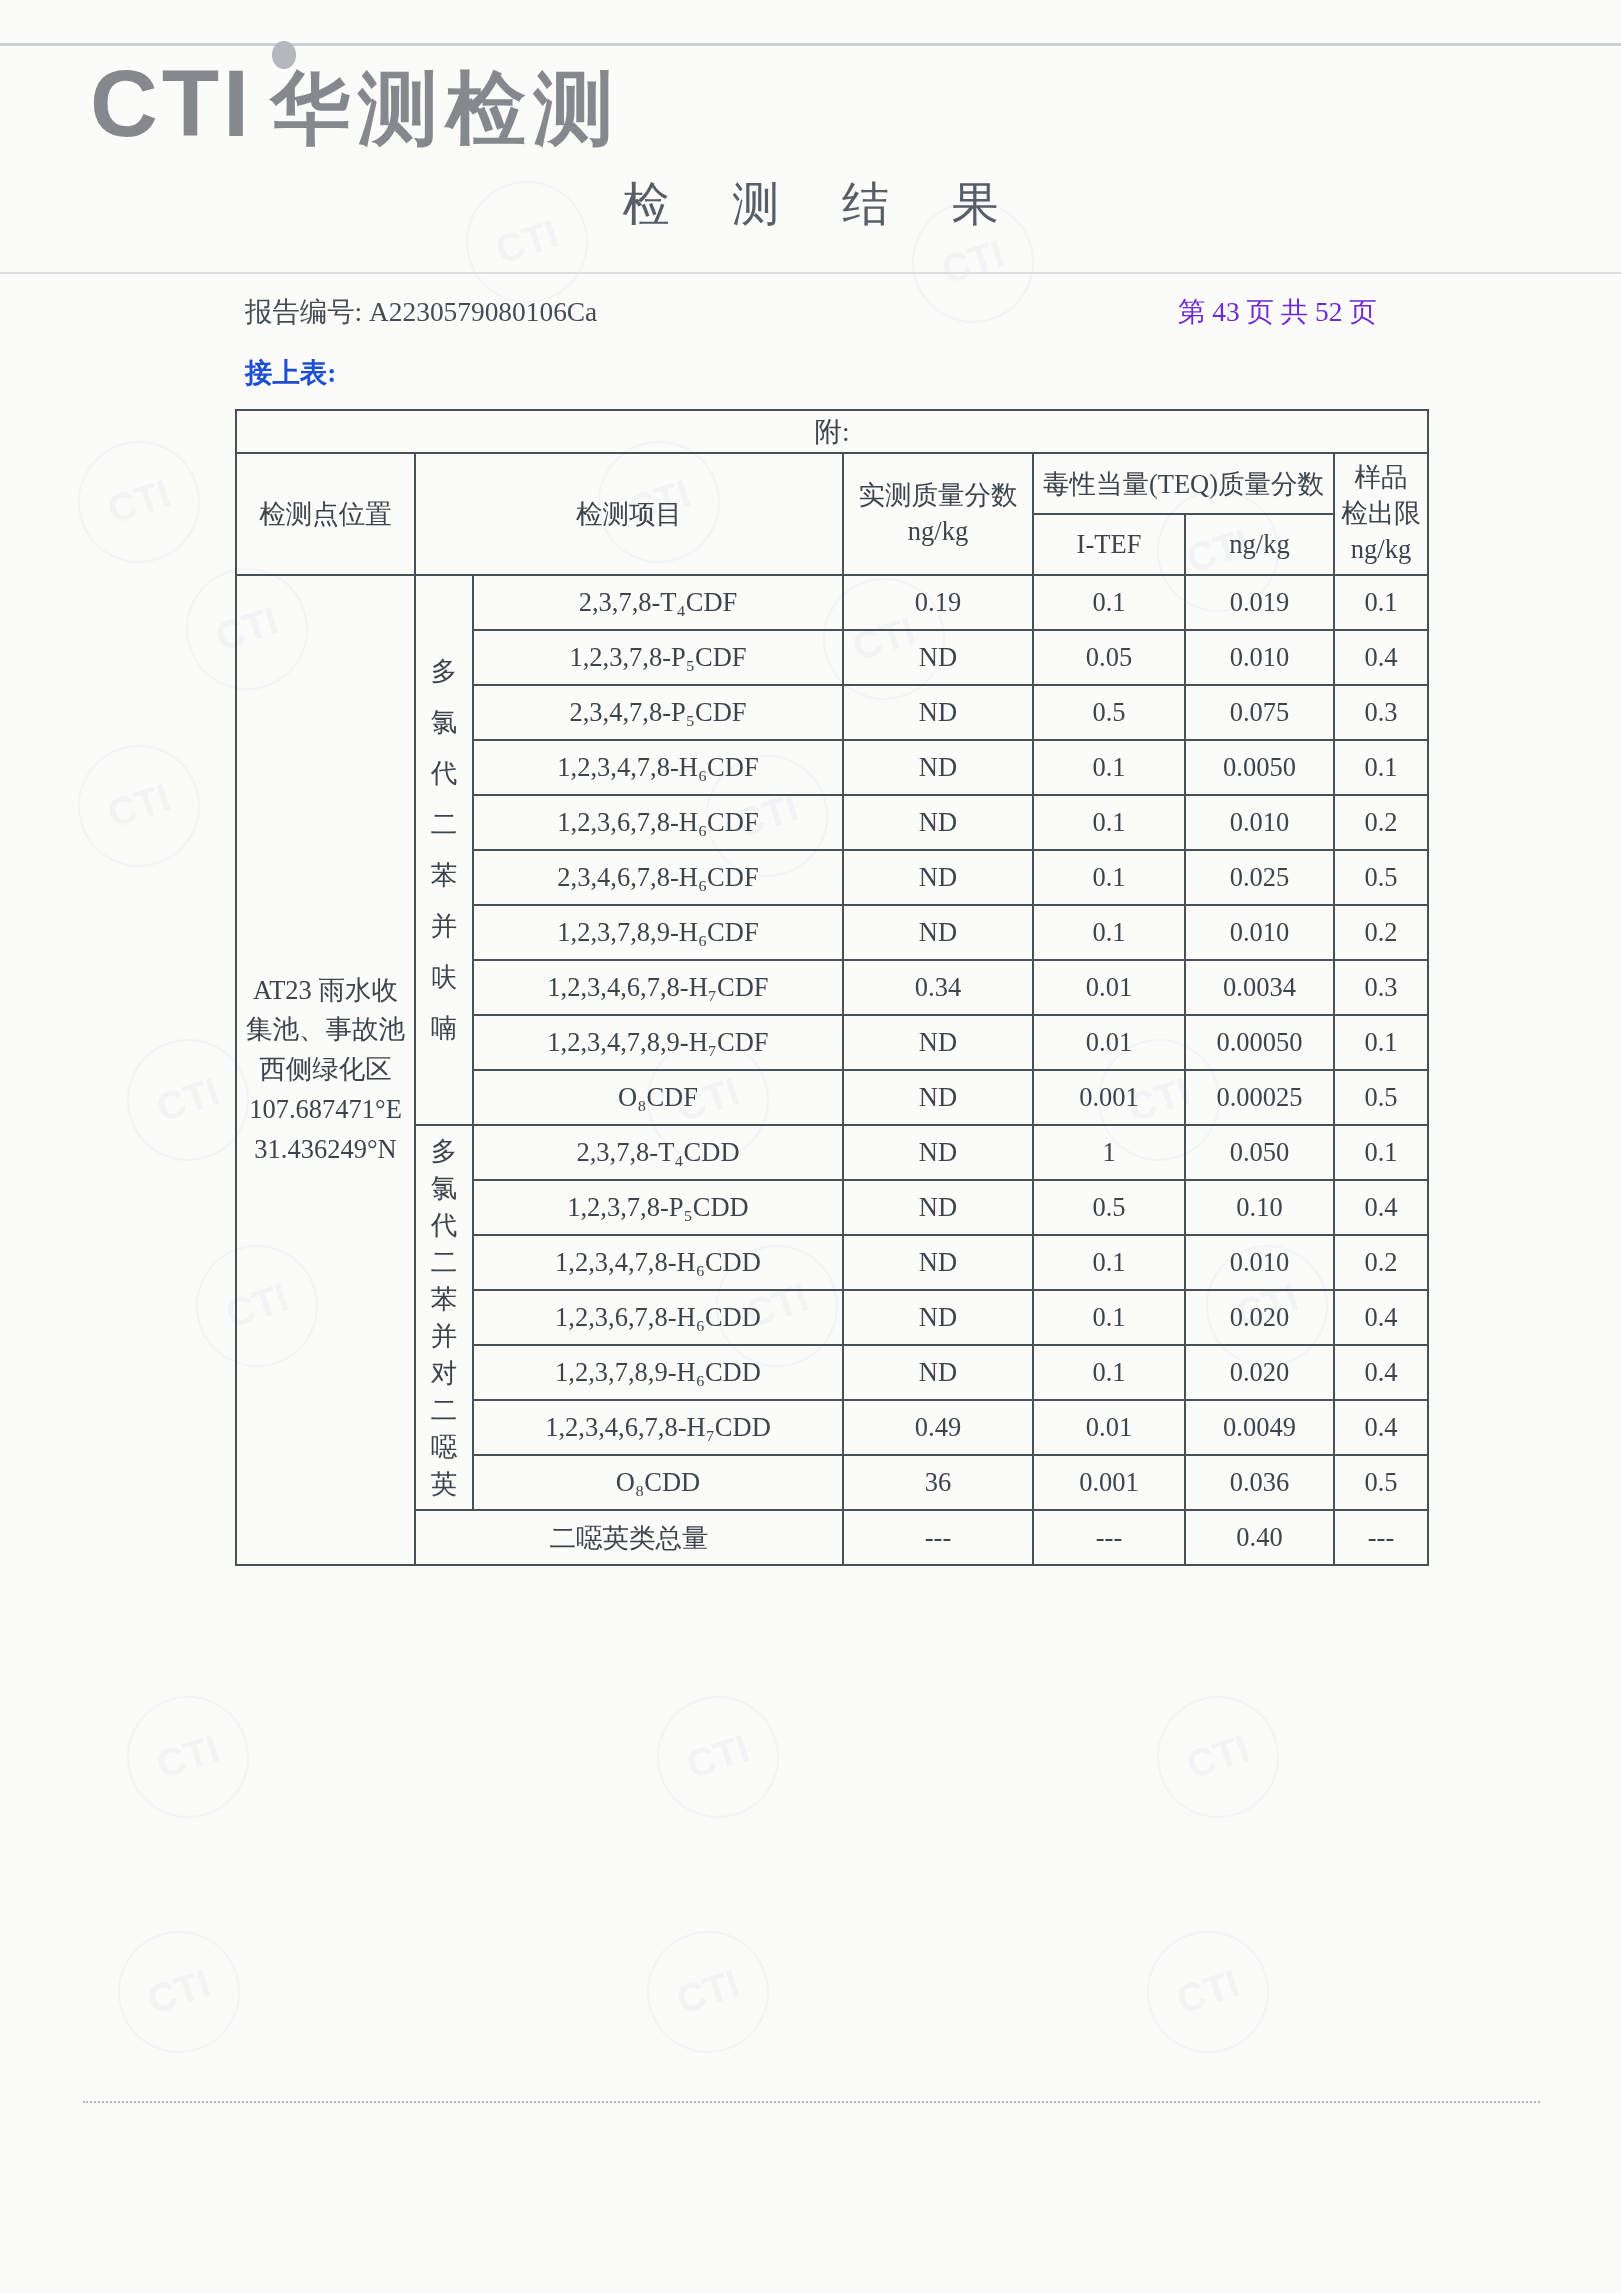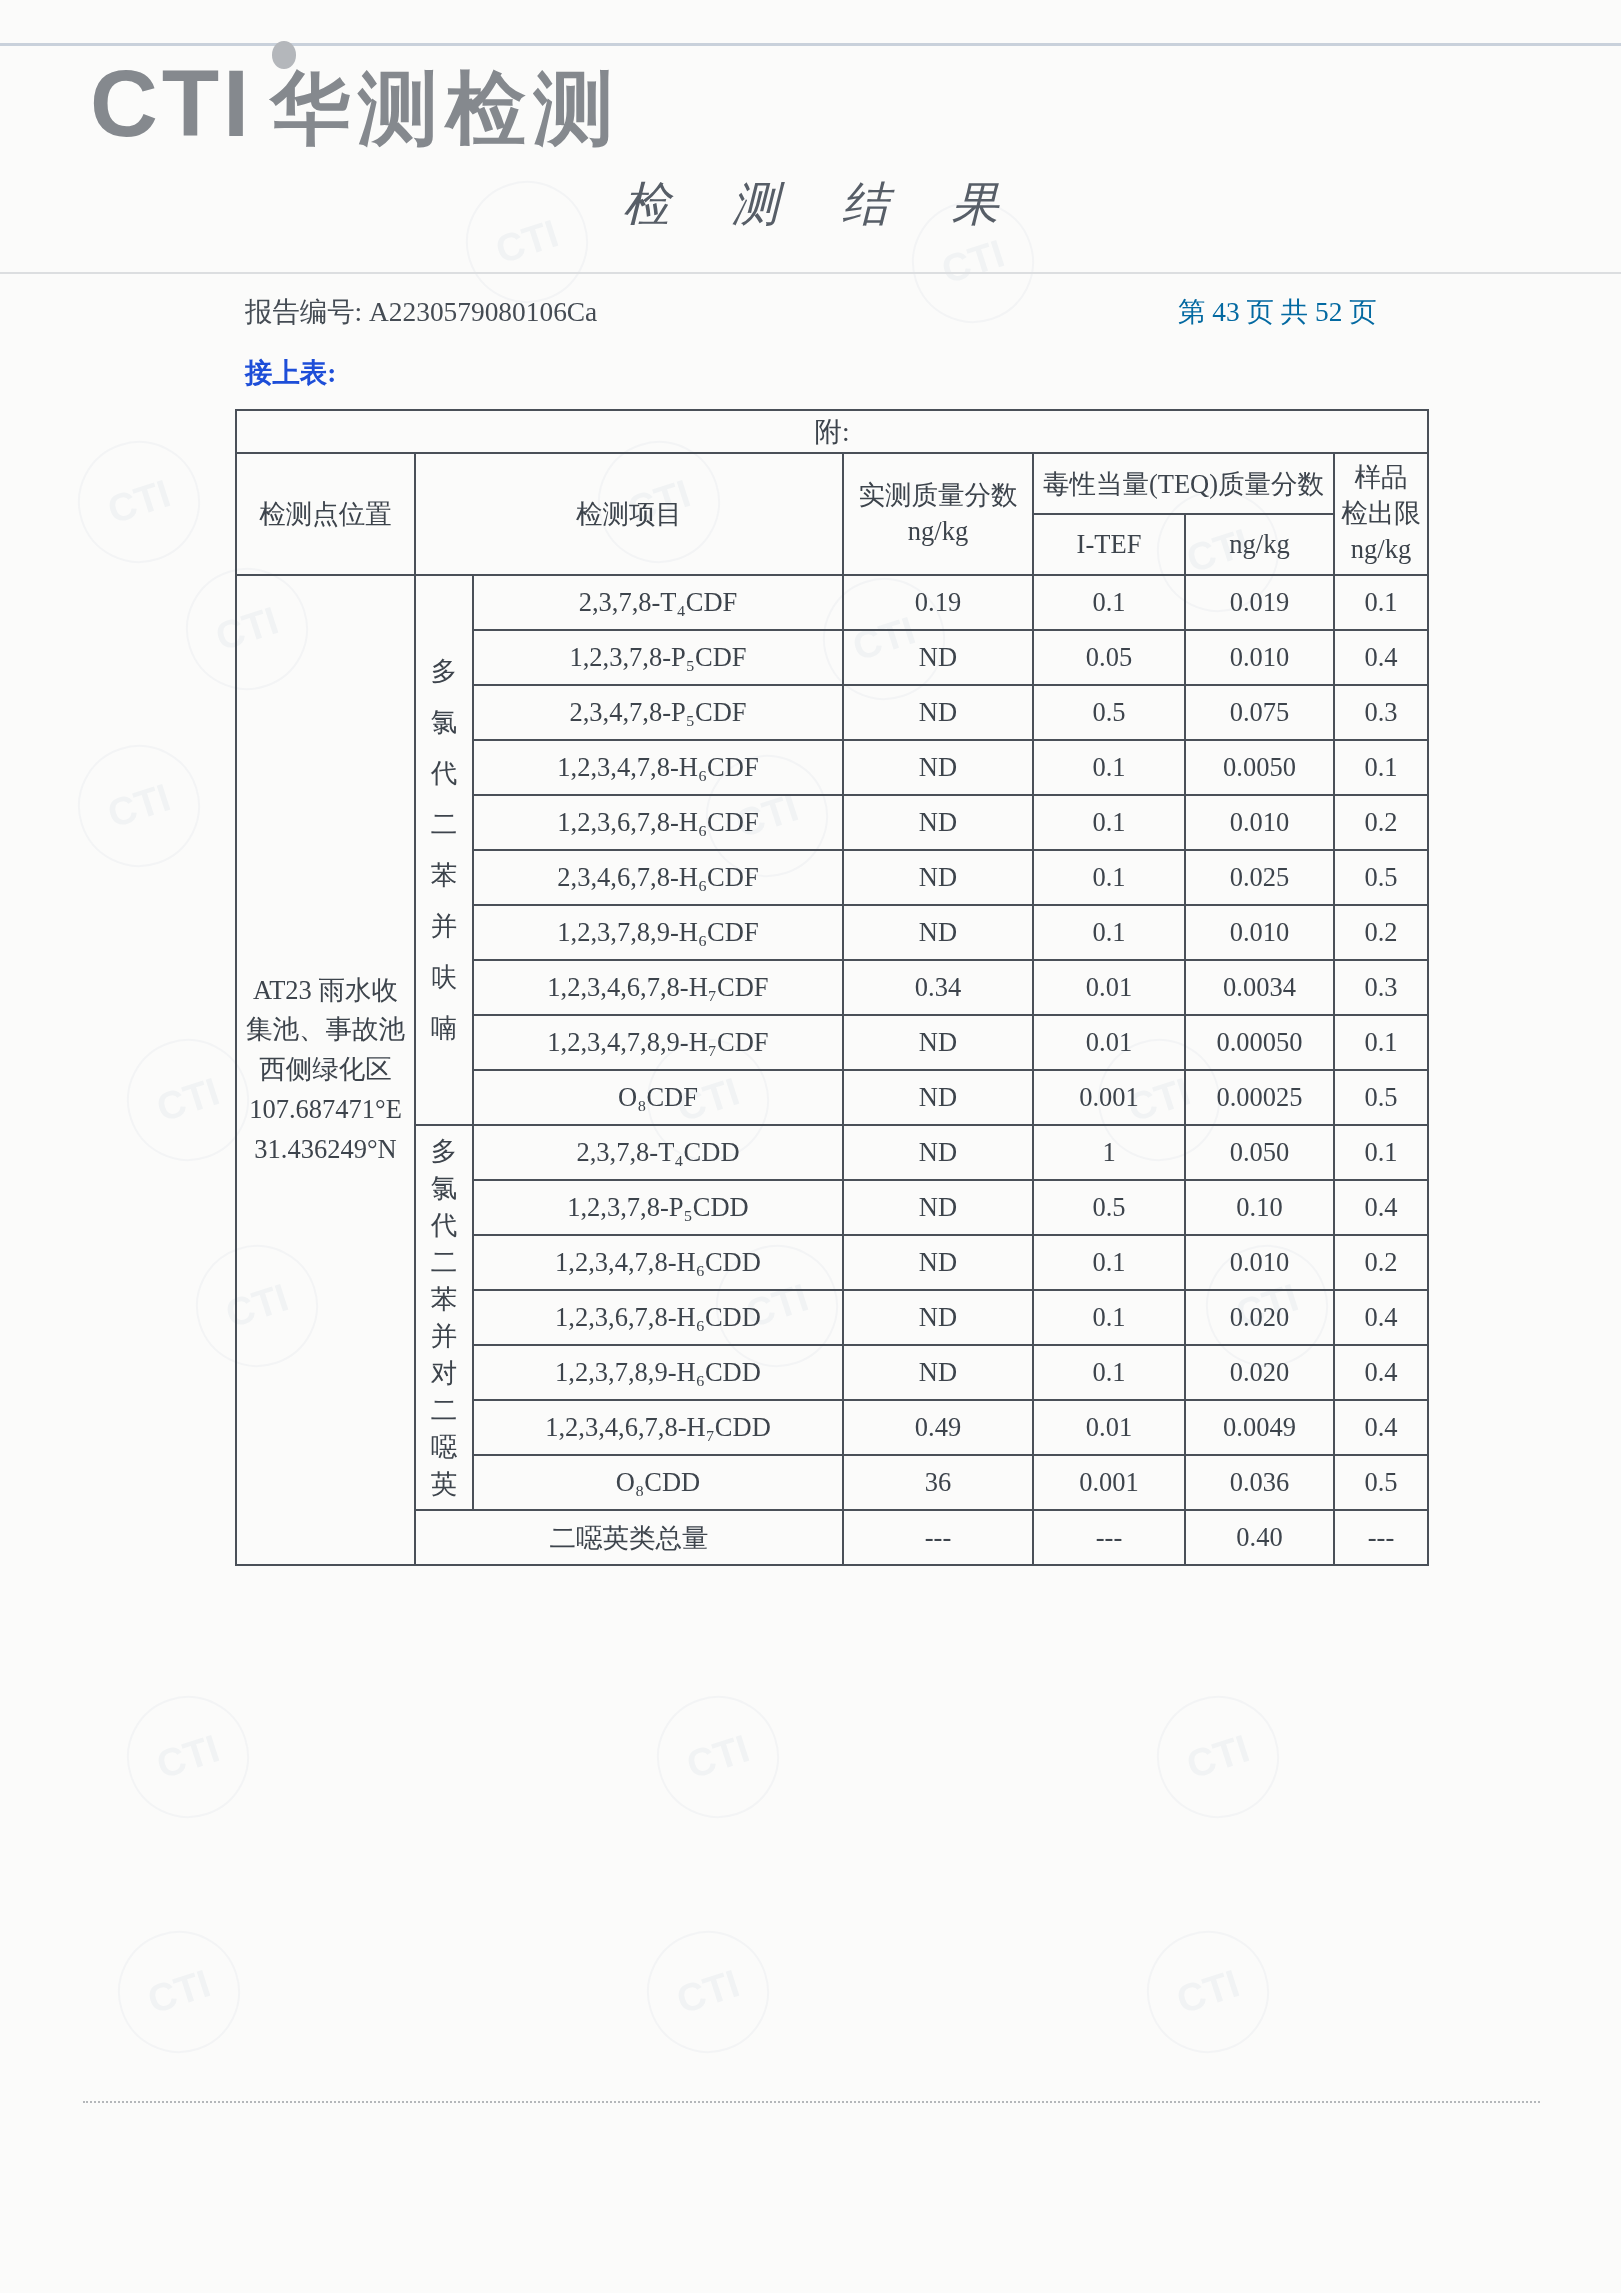--- a/index.html
+++ b/index.html
@@ -19,27 +19,27 @@
     font-weight:bold; font-size:94px; line-height:1; letter-spacing:3.9px; position:relative;
   }
   .logo-dot { position:absolute; left:182px; top:-15.7px; width:23.5px; height:27.4px; border-radius:50%; background:#b4b7bb; }
   .logo-cn {
     font-size:80px; font-weight:bold; line-height:1; margin-left:17px; letter-spacing:7.8px; padding-bottom:2px;
   }
 
   
   .doc-title {
     position:absolute; top:173px; left:0; width:100%;
-    text-align:center; font-size:47px; color:#575e67; letter-spacing:25.5px; padding-left:25.5px; box-sizing:border-box;font-style:italic;
+    text-align:center; font-size:47px; color:#575e67; letter-spacing:25.5px; padding-left:25.5px; box-sizing:border-box;
   }
   .title-rule { position:absolute; top:272px; left:0; width:100%; height:2px; background:#dcdee0; }
 
   
   .report-no { position:absolute; top:294px; left:245px; font-size:27.4px; color:#454c54; }
-  .page-info { position:absolute; top:294px; left:1178px; font-size:27.4px; color:#0369a1; }
+  .page-info { position:absolute; top:294px; left:1178px; font-size:27.4px; color:#6d28d9; }
   .continued { position:absolute; top:355px; left:245px; font-size:27.4px; font-weight:bold; color:#1d4ed8; }
 
   
   table.results {
     position:absolute; left:235px; top:409px; width:1193px;
     border-collapse:collapse; table-layout:fixed;
     font-size:26.5px; color:#3d444c;
   }
   table.results td { border:2px solid #4a5058; text-align:center; vertical-align:middle; padding:2px 3.9px; box-sizing:border-box; }
   table.results { border:2.9px solid #4a5058; }

